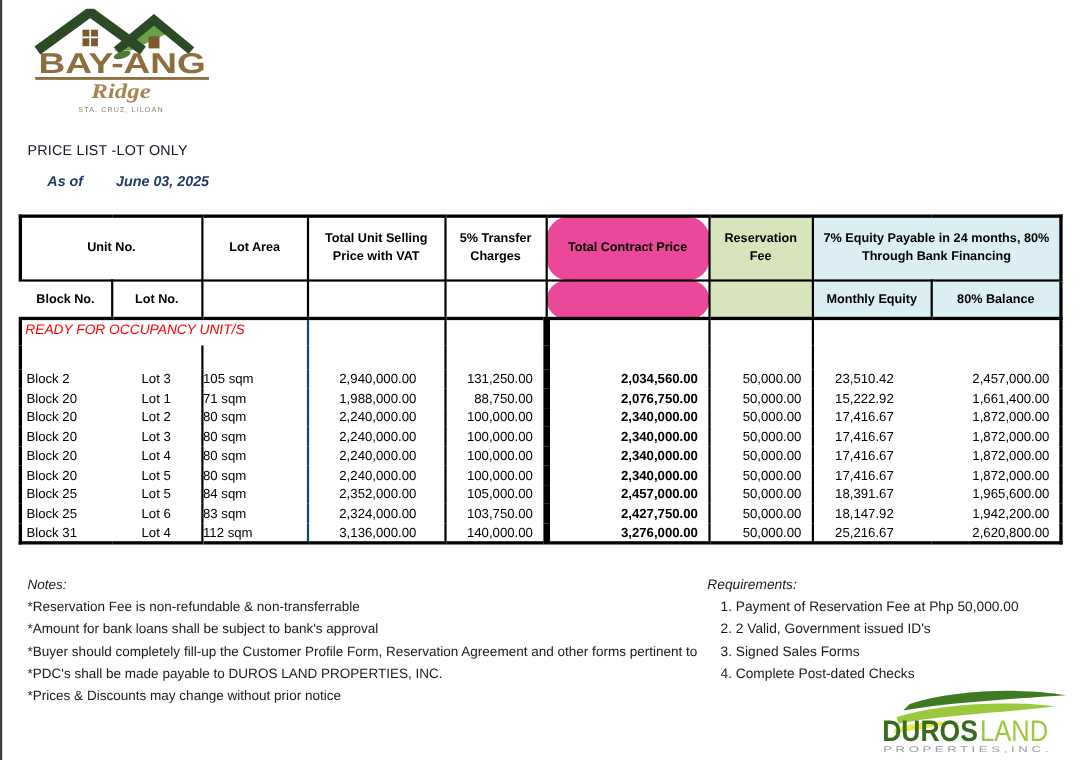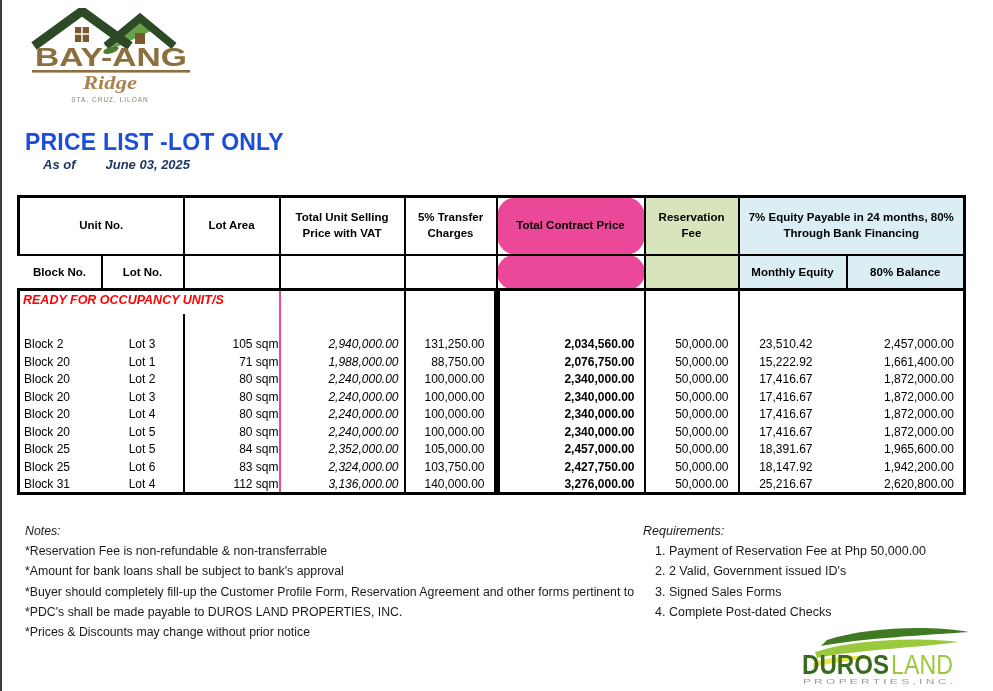--- a/index.html
+++ b/index.html
@@ -5,50 +5,50 @@
   * { margin: 0; padding: 0; box-sizing: border-box; }
   html, body { width: 993px; height: 691px; background: #fff; }
   body { font-family: "Liberation Sans", sans-serif; position: relative; overflow: hidden; }
   .page { position: absolute; inset: 0; background: #fff; }
   .edge-line { position: absolute; left: 0; top: 0; width: 2px; height: 691px; background: #3c3c3c; }
 
   
   .brand-logo { position: absolute; left: 26px; top: 8px; width: 170px; height: 102px; }
 
   
-  .doc-title { position: absolute; left: 25px; top: 129px; font-size: 23px; font-weight: bold; color: #1d4ed8; letter-spacing: 0.2px; }
+  .doc-title { position: absolute; left: 25px; top: 129px; font-size: 13px; font-weight: normal; color: #0f172a; letter-spacing: 0.2px; }
   .asof-line { position: absolute; left: 43px; top: 157px; font-size: 13px; font-weight: bold; font-style: italic; color: #1F3864; }
   .asof-date { margin-left: 30px; }
 
   
   table.price { position: absolute; left: 17px; top: 195px; width: 946px; border-collapse: collapse; table-layout: fixed; }
   table.price th, table.price td { font-family: "Liberation Sans", sans-serif; overflow: visible; }
   tr.h1 th { border: 2px solid #000; border-top: 3px solid #000; height: 58px; font-size: 11.5px; font-weight: bold; text-align: center; vertical-align: middle; padding: 0 3px; line-height: 1.35; }
   tr.h1 th:first-child { border-left: 3px solid #000; }
   tr.h1 th:last-child  { border-right: 3px solid #000; }
   tr.h2 th { border: 2px solid #000; border-bottom: 3px solid #000; height: 35px; font-size: 11.5px; font-weight: bold; text-align: center; vertical-align: middle; }
   tr.h2 th:first-child { border-left: none; }
   tr.h2 th:last-child  { border-right: 3px solid #000; }
   .bg-lav  { background: #ec4899; border-radius: 20px; }
   .bg-oli  { background: #D8E4BC; }
   .bg-blu  { background: #DAEEF3; }
   .eq-head { font-size: 11.2px; }
 
   tbody td { font-size: 12px; height: 17.5px; vertical-align: middle; line-height: 1; }
   td.c0 { border-left: 3px solid #000; text-align: left; padding-left: 4px; }
   td.c1 { border-right: 2px solid #000; text-align: center; }
-  td.c2 { border-right: 2px solid #ec4899; text-align: right; }
-  td.c3 { border-right: 2px solid #000; text-align: right; padding-right: 5px; font-style: italic; }
+  td.c2 { border-right: 2px solid #0c4a6e; text-align: left; }
+  td.c3 { border-right: 2px solid #000; text-align: right; padding-right: 25px; }
   td.c4 { border-right: 6px solid #000000; text-align: right; padding-right: 9px; }
   td.c5 { border-right: 2px solid #000; text-align: right; padding-right: 9px; font-weight: bold; }
   td.c6 { border-right: 2px solid #000; text-align: right; padding-right: 9px; }
   td.c7 { text-align: right; padding-right: 34px; }
   td.c8 { border-right: 3px solid #000; text-align: right; padding-right: 9px; }
   tr.section-row td { height: 24px; vertical-align: top; }
-  td.section-cell { border-left: 3px solid #000; white-space: nowrap; overflow: visible; color: #FF0000; font-weight: bold; font-style: italic; font-size: 12.5px; padding: 3px 0 0 3px; }
+  td.section-cell { border-left: 3px solid #000; white-space: nowrap; overflow: visible; color: #FF0000; font-weight: normal; font-style: italic; font-size: 12.5px; padding: 3px 0 0 3px; }
   tr.gap-row td { height: 22px; }
   tr.last-row td { border-bottom: 3px solid #000; }
 
   
   .notes { position: absolute; left: 25px; top: 521px; font-size: 12.3px; color: #1a1a1a; white-space: nowrap; line-height: 20.2px; }
   .notes .heading { font-style: italic; }
   .requirements { position: absolute; left: 643px; top: 521px; font-size: 12.5px; color: #1a1a1a; white-space: nowrap; line-height: 20.2px; }
   .requirements .heading { font-style: italic; }
   .requirements .req-item { padding-left: 12px; }
   ul.plain { list-style: none; }

